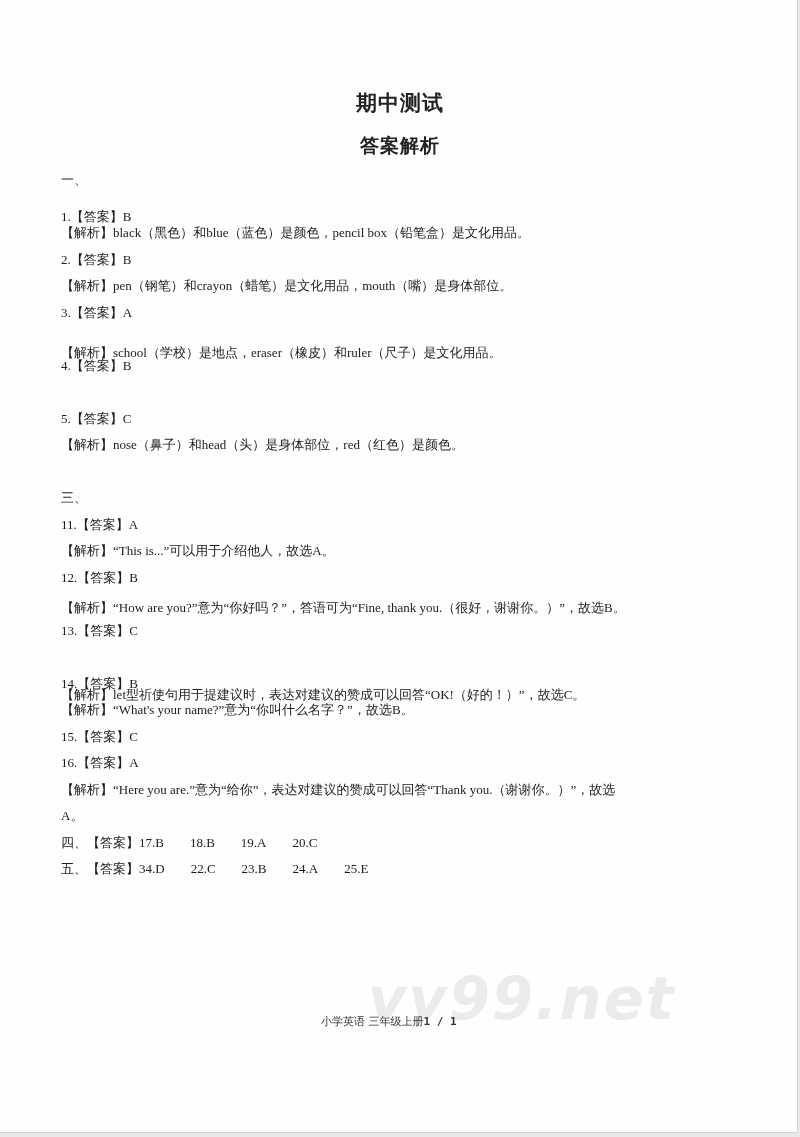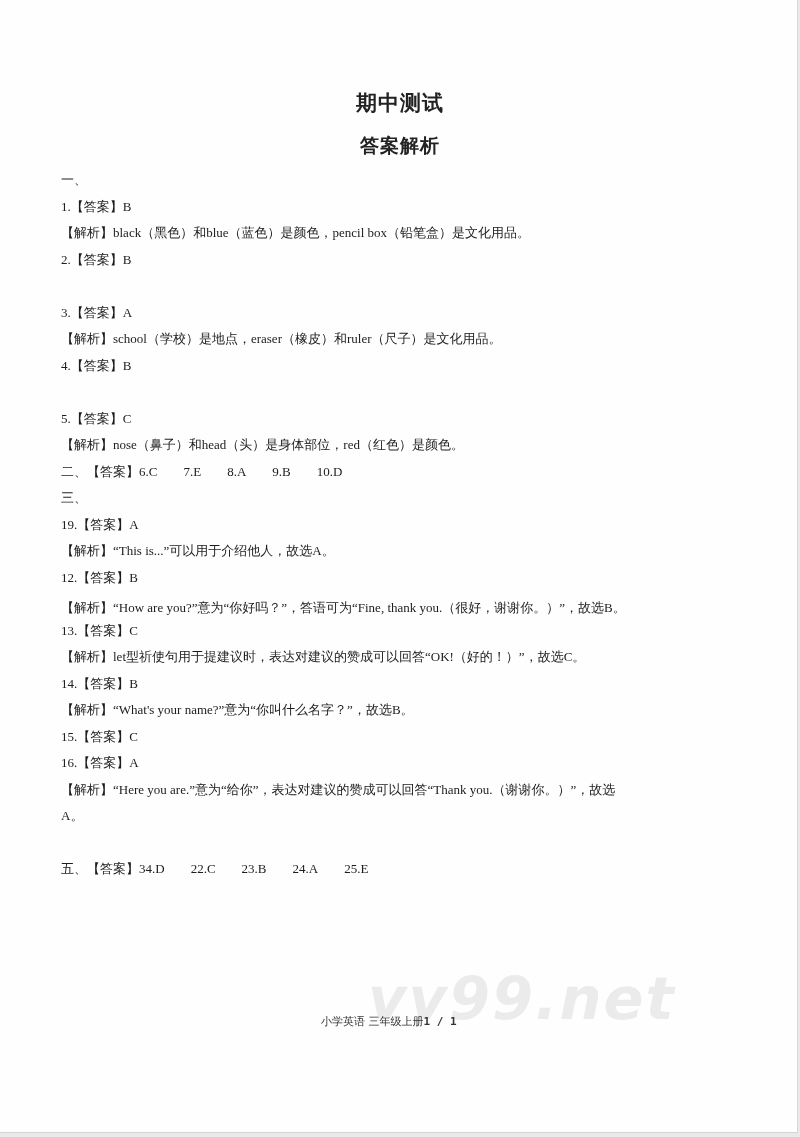--- a/index.html
+++ b/index.html
@@ -36,47 +36,48 @@
   }
 </style>
 </head>
 <body>
 
 <div class="page">
   <div class="title main">期中测试</div>
   <div class="title sub">答案解析</div>
 
   <div class="line" style="top:172px">一、</div>
-  <div class="line" style="top:199px">1.【答案】B</div>
+  <div class="line" style="top:209px">1.【答案】B</div>
   <div class="line" style="top:225px">【解析】black（黑色）和blue（蓝色）是颜色，pencil box（铅笔盒）是文化用品。</div>
   <div class="line" style="top:252px">2.【答案】B</div>
+  <div class="line" style="top:278px">【解析】pen（钢笔）和crayon（蜡笔）是文化用品，mouth（嘴）是身体部位。</div>
   <div class="line" style="top:305px">3.【答案】A</div>
-  <div class="line" style="top:331px">【解析】school（学校）是地点，eraser（橡皮）和ruler（尺子）是文化用品。</div>
+  <div class="line" style="top:345px">【解析】school（学校）是地点，eraser（橡皮）和ruler（尺子）是文化用品。</div>
   <div class="line" style="top:358px">4.【答案】B</div>
   <div class="line" style="top:411px">5.【答案】C</div>
   <div class="line" style="top:437px">【解析】nose（鼻子）和head（头）是身体部位，red（红色）是颜色。</div>
 
-  <div class="line" style="top:464px">
-    <span>二、【答案】</span><span>6.C</span><span class="gap"></span><span>7.E</span><span class="gap"></span><span>8.A</span><span class="gap"></span><span>9.B</span><span class="gap"></span><span>10.D</span>
-  </div>
 
   <div class="line" style="top:490px">三、</div>
-  <div class="line" style="top:517px">19.【答案】A</div>
+  <div class="line" style="top:517px">11.【答案】A</div>
   <div class="line" style="top:543px">【解析】“This is...”可以用于介绍他人，故选A。</div>
   <div class="line" style="top:570px">12.【答案】B</div>
   <div class="line" style="top:600px">【解析】“How are you?”意为“你好吗？”，答语可为“Fine, thank you.（很好，谢谢你。）”，故选B。</div>
   <div class="line" style="top:623px">13.【答案】C</div>
-  <div class="line" style="top:649px">【解析】let型祈使句用于提建议时，表达对建议的赞成可以回答“OK!（好的！）”，故选C。</div>
+  <div class="line" style="top:687px">【解析】let型祈使句用于提建议时，表达对建议的赞成可以回答“OK!（好的！）”，故选C。</div>
   <div class="line" style="top:676px">14.【答案】B</div>
   <div class="line" style="top:702px">【解析】“What's your name?”意为“你叫什么名字？”，故选B。</div>
   <div class="line" style="top:729px">15.【答案】C</div>
   <div class="line" style="top:755px">16.【答案】A</div>
   <div class="line" style="top:782px">【解析】“Here you are.”意为“给你”，表达对建议的赞成可以回答“Thank you.（谢谢你。）”，故选</div>
   <div class="line" style="top:808px">A。</div>
 
+  <div class="line" style="top:835px">
+    <span>四、【答案】</span><span>17.B</span><span class="gap"></span><span>18.B</span><span class="gap"></span><span>19.A</span><span class="gap"></span><span>20.C</span>
+  </div>
   <div class="line" style="top:861px">
     <span>五、【答案】</span><span>34.D</span><span class="gap"></span><span>22.C</span><span class="gap"></span><span>23.B</span><span class="gap"></span><span>24.A</span><span class="gap"></span><span>25.E</span>
   </div>
 
   <div class="watermark">vv99.net</div>
 
   <div class="footer">
     <span>小学英语 三年级上册</span><b>1 / 1</b>
   </div>
 </div>

